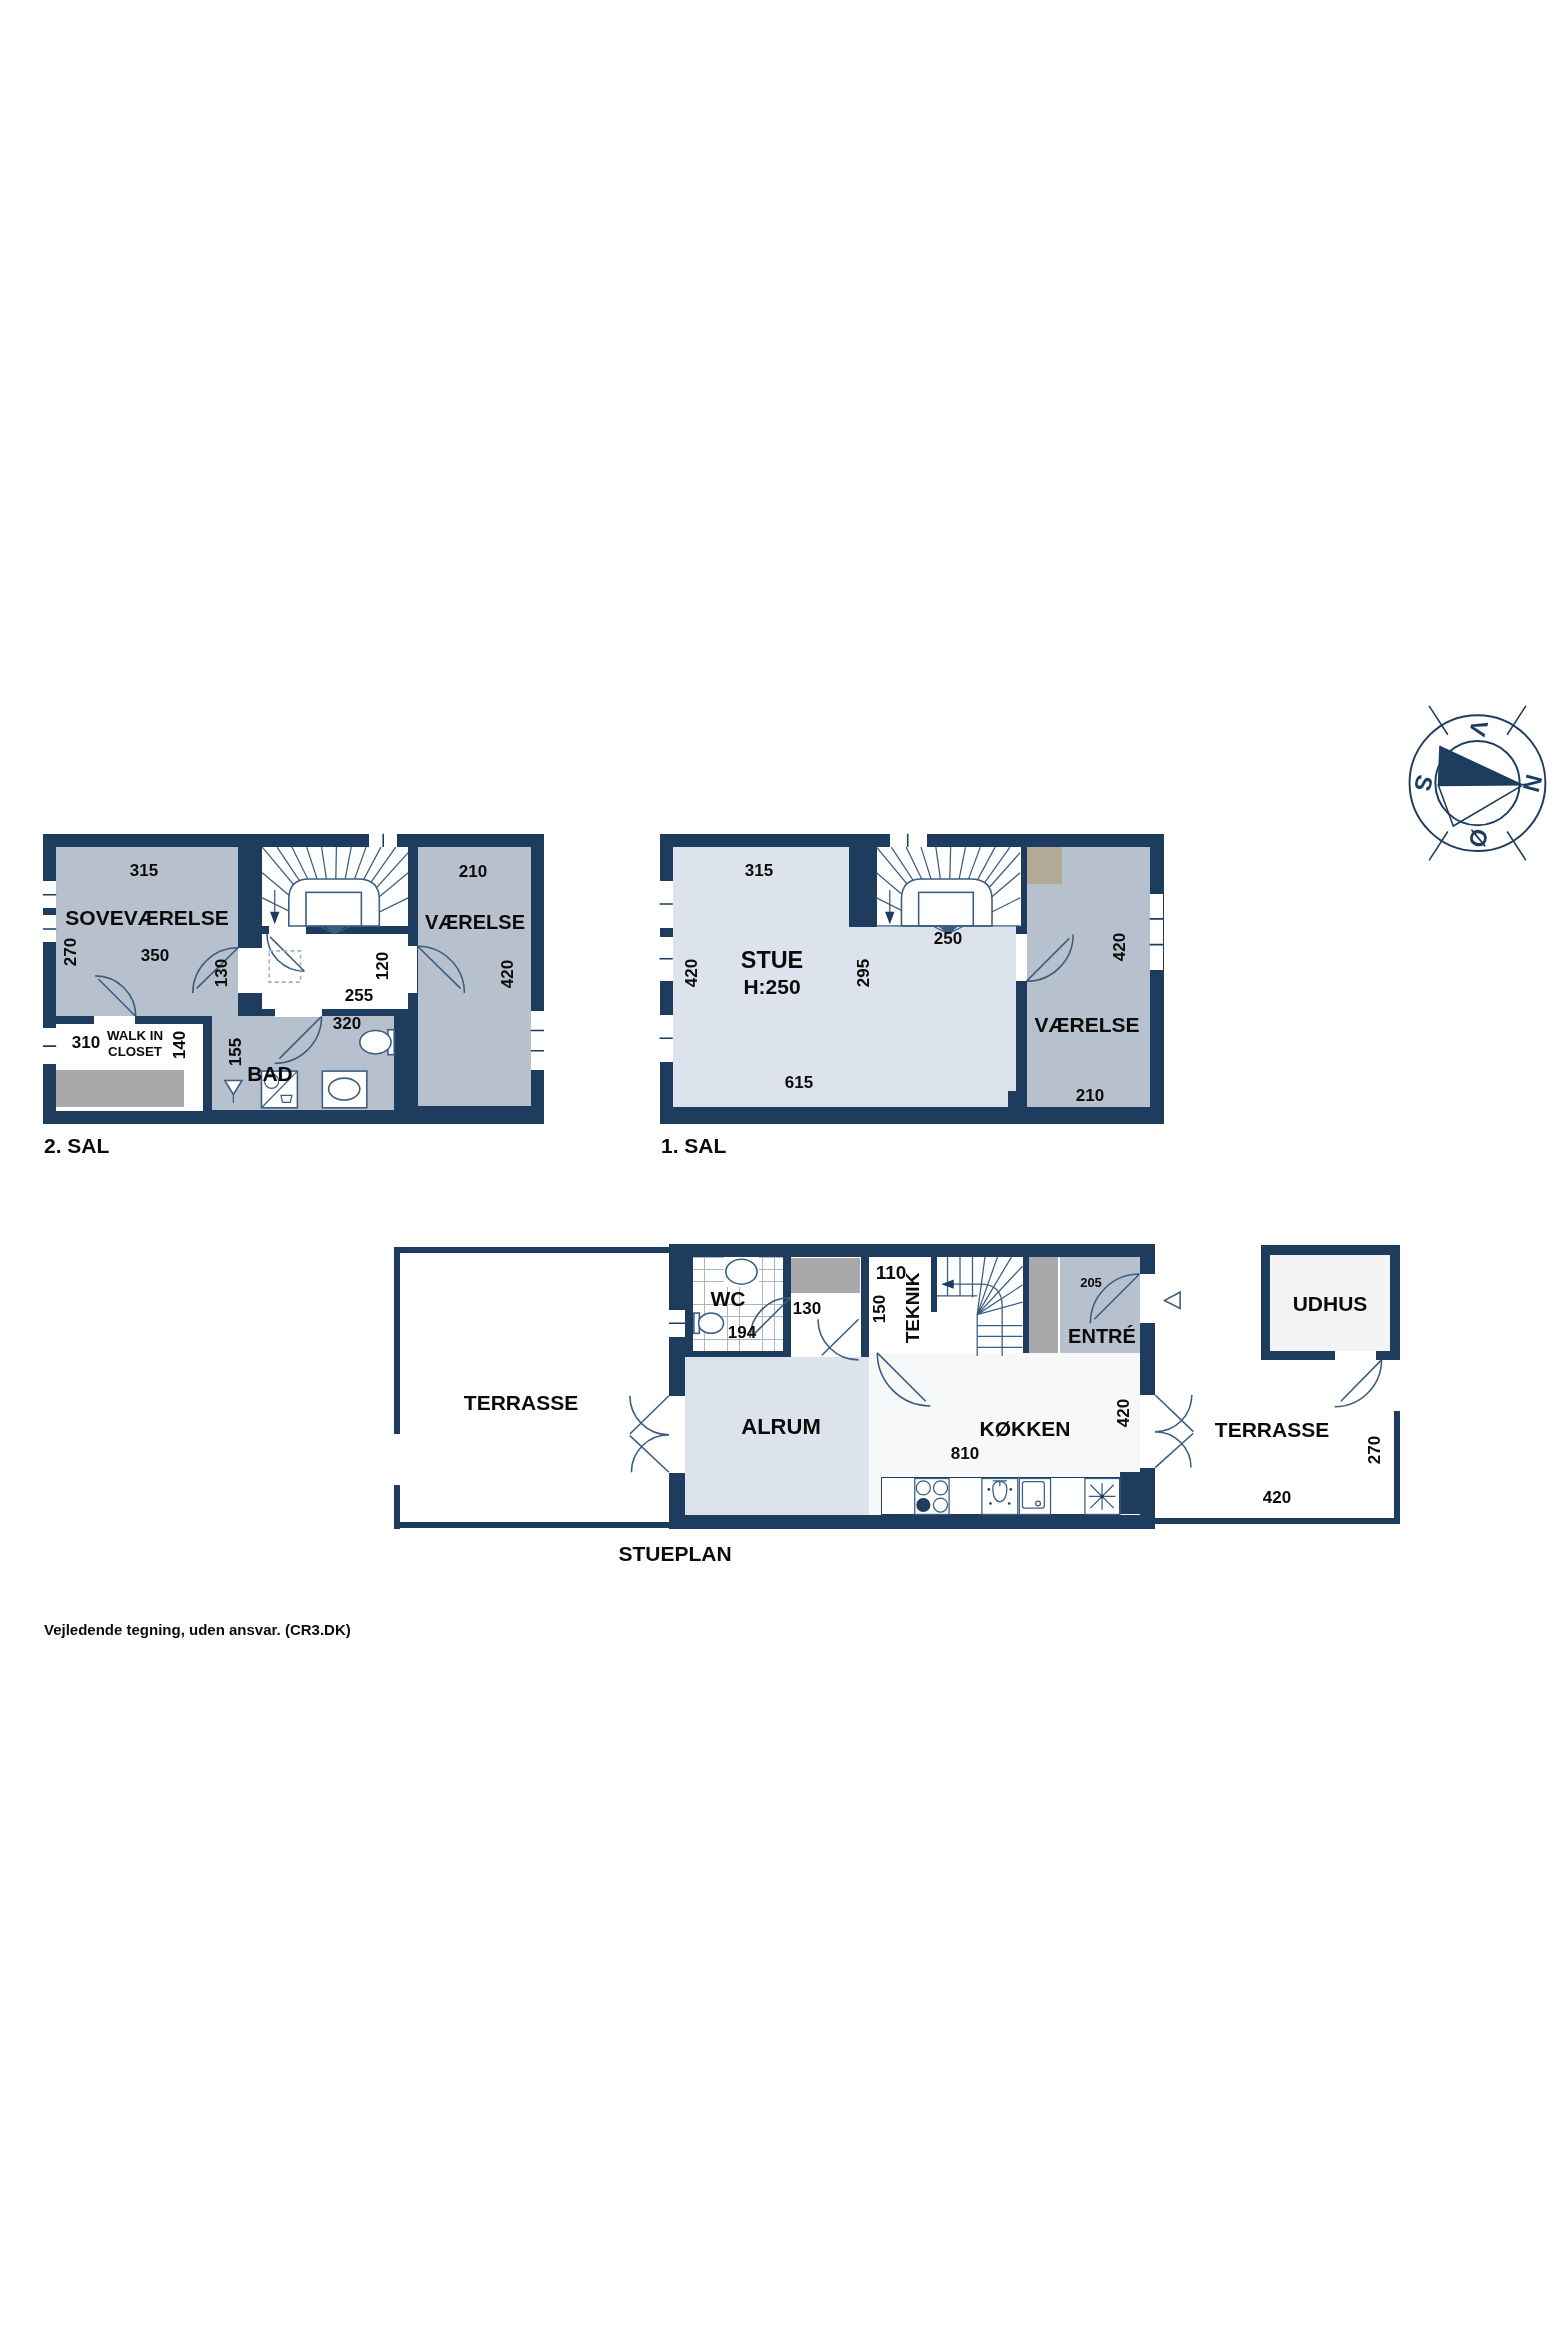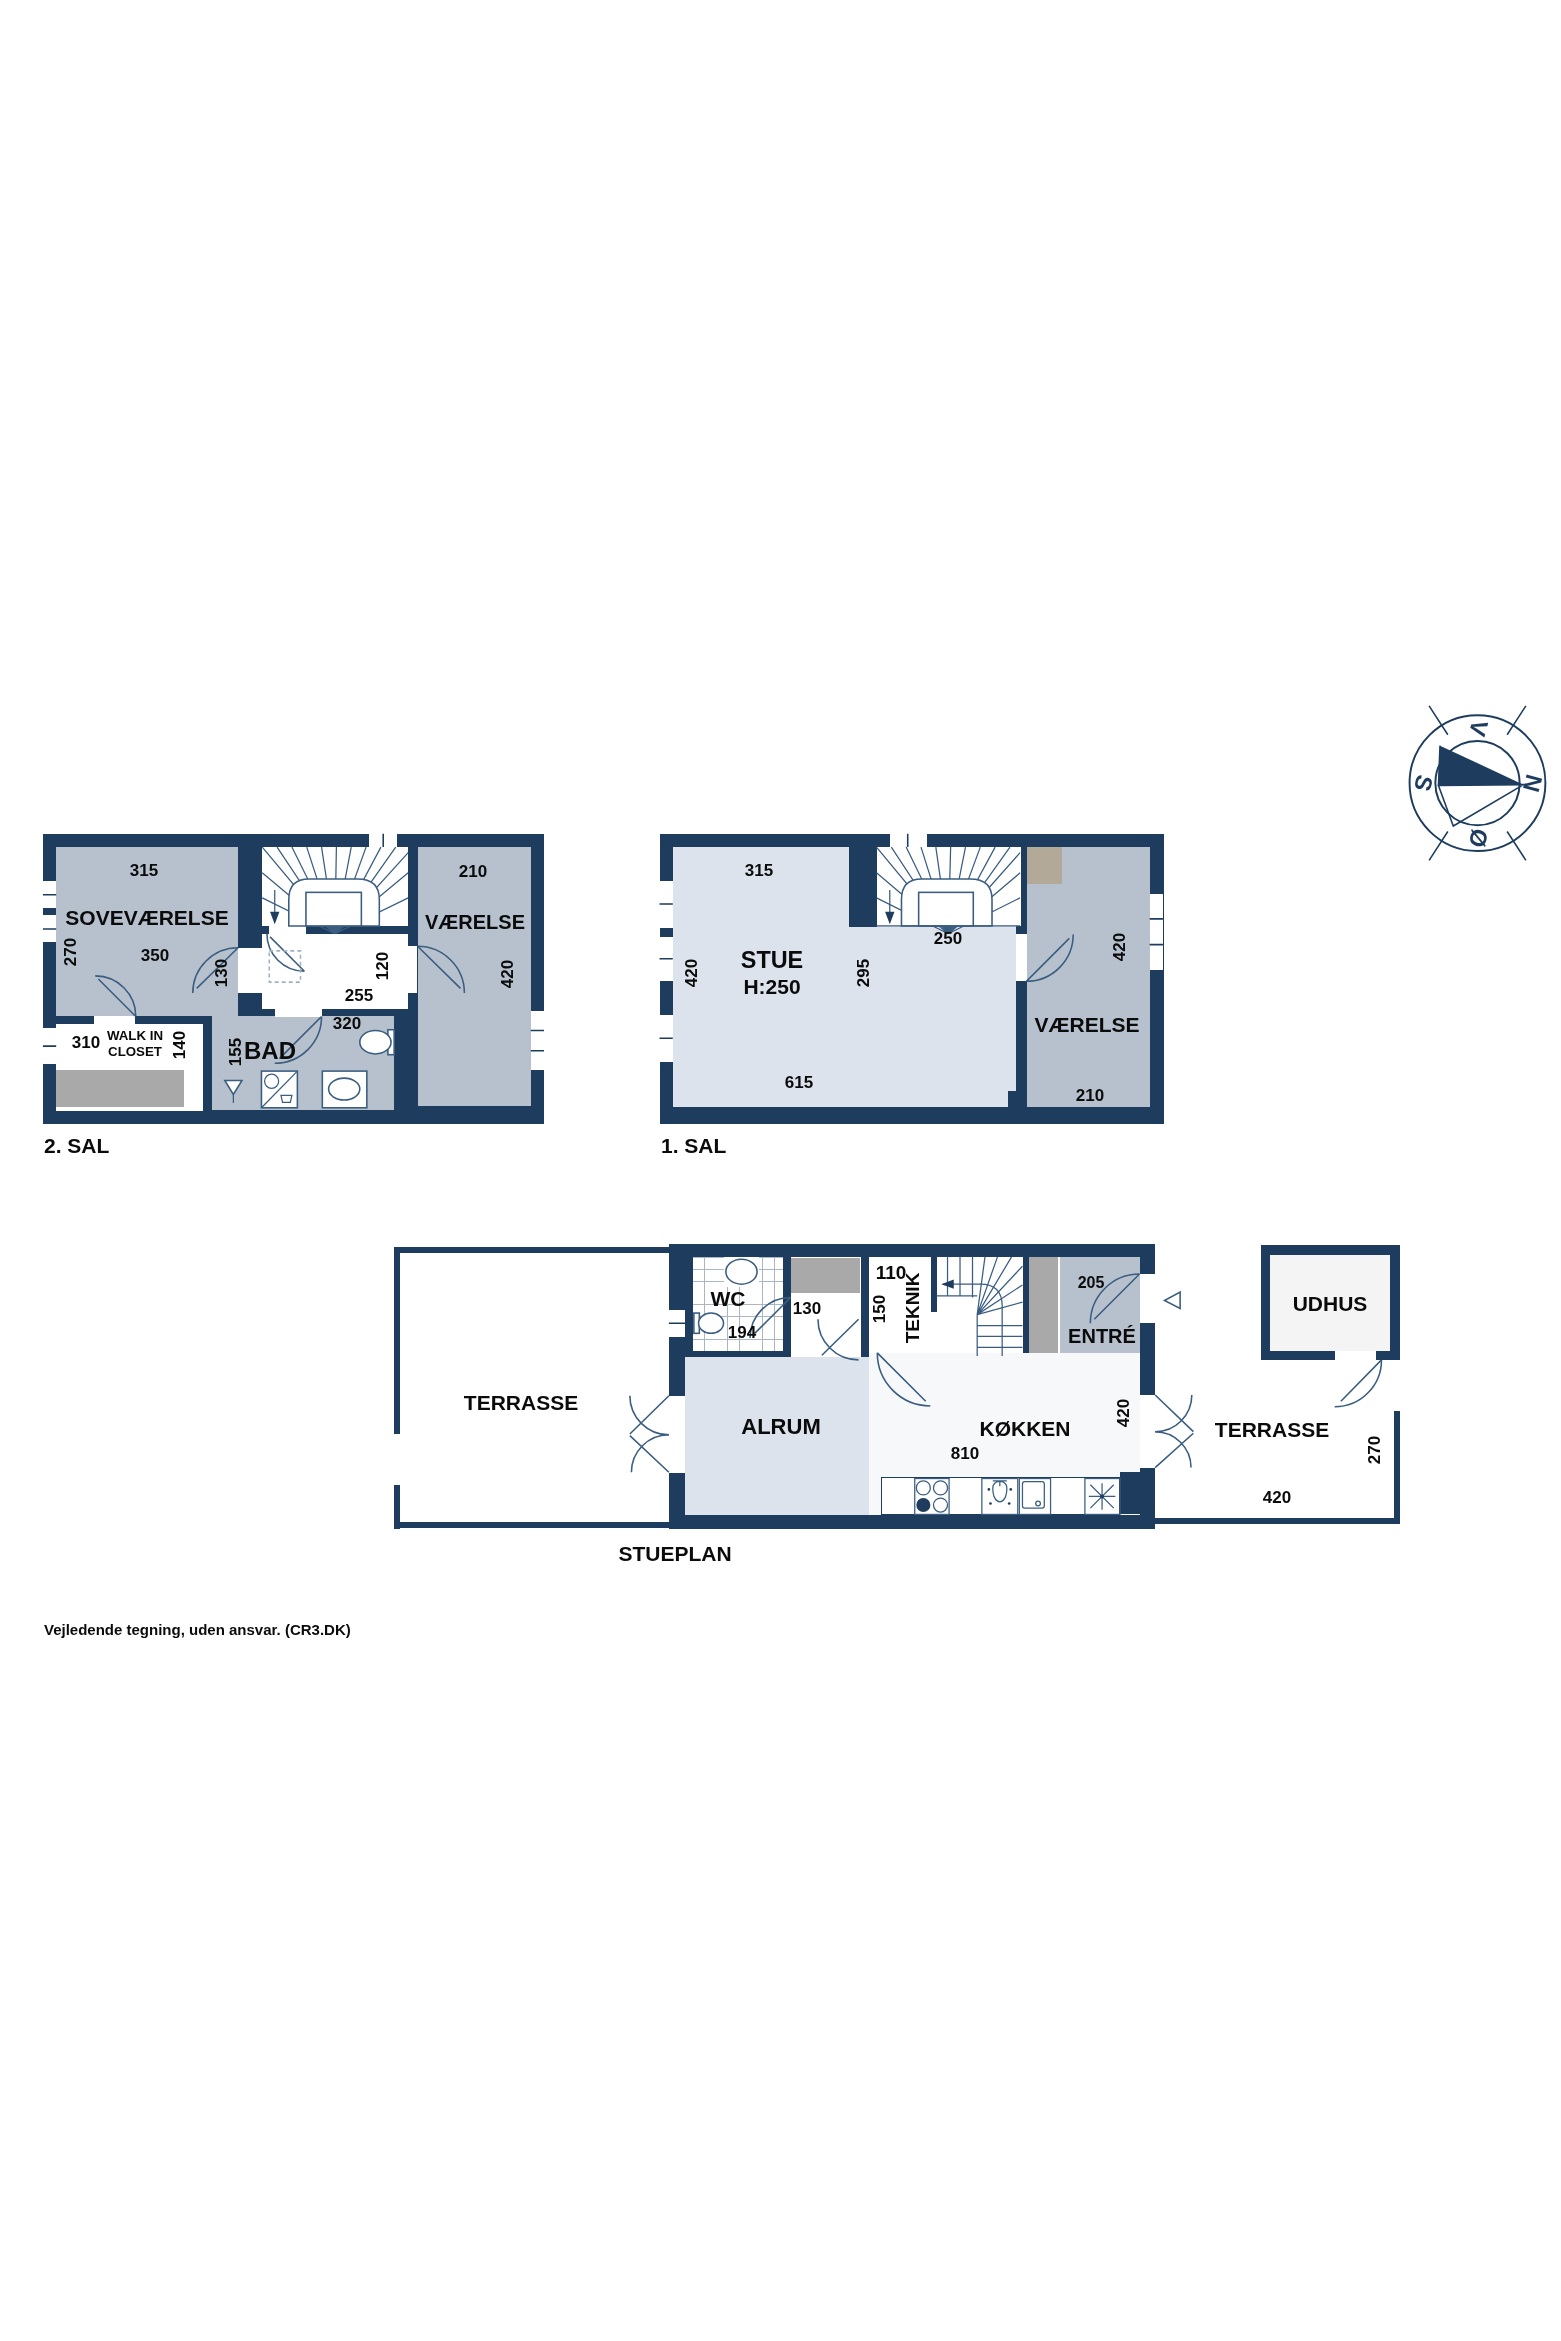--- a/index.html
+++ b/index.html
@@ -221,21 +221,21 @@
   <div class="lbl" style="left:359px;top:996px;font-size:17px;">255</div>
   <div class="lbl v" style="left:383px;top:966px;font-size:17px;">120</div>
   <div class="lbl" style="left:473px;top:872px;font-size:17px;">210</div>
   <div class="lbl" style="left:475px;top:922px;font-size:20px;">VÆRELSE</div>
   <div class="lbl v" style="left:508px;top:974px;font-size:17px;">420</div>
   <div class="lbl" style="left:86px;top:1043px;font-size:17px;">310</div>
   <div class="lbl" style="left:135px;top:1036px;font-size:13.3px;">WALK IN</div>
   <div class="lbl" style="left:135px;top:1052px;font-size:13.3px;">CLOSET</div>
   <div class="lbl v" style="left:180px;top:1045px;font-size:17px;">140</div>
   <div class="lbl v" style="left:236px;top:1052px;font-size:17px;">155</div>
-  <div class="lbl" style="left:270px;top:1051px;font-size:24px;">BAD</div>
+  <div class="lbl" style="left:270px;top:1074px;font-size:21px;">BAD</div>
   <div class="lbl" style="left:347px;top:1024px;font-size:17px;">320</div>
   <div class="lbl-left" style="left:44px;top:1134px;font-size:21px;">2. SAL</div>
 
   <div class="lbl" style="left:759px;top:871px;font-size:17px;">315</div>
   <div class="lbl" style="left:772px;top:960px;font-size:23.4px;text-align:right;">STUE</div>
   <div class="lbl" style="left:772px;top:987px;font-size:21px;">H:250</div>
   <div class="lbl v" style="left:692px;top:973px;font-size:17px;">420</div>
   <div class="lbl v" style="left:864px;top:973px;font-size:17px;">295</div>
   <div class="lbl" style="left:948px;top:939px;font-size:17px;">250</div>
   <div class="lbl" style="left:799px;top:1083px;font-size:17px;">615</div>
@@ -244,21 +244,21 @@
   <div class="lbl" style="left:1090px;top:1096px;font-size:17px;">210</div>
   <div class="lbl-left" style="left:661px;top:1134px;font-size:21px;">1. SAL</div>
 
   <div class="lbl" style="left:521px;top:1403px;font-size:21px;">TERRASSE</div>
   <div class="lbl" style="left:728px;top:1299px;font-size:21px;">WC</div>
   <div class="lbl" style="left:742px;top:1333px;font-size:17px;">194</div>
   <div class="lbl" style="left:807px;top:1309px;font-size:17px;">130</div>
   <div class="lbl" style="left:891px;top:1273px;font-size:19px;">110</div>
   <div class="lbl v" style="left:880px;top:1309px;font-size:17px;">150</div>
   <div class="lbl v" style="left:913px;top:1308px;font-size:19px;">TEKNIK</div>
-  <div class="lbl" style="left:1091px;top:1283px;font-size:16px;">205</div>
+  <div class="lbl" style="left:1091px;top:1283px;font-size:13px;">205</div>
   <div class="lbl" style="left:1102px;top:1336px;font-size:20px;">ENTRÉ</div>
   <div class="lbl" style="left:781px;top:1427px;font-size:22px;">ALRUM</div>
   <div class="lbl" style="left:1003px;top:1429px;font-size:21px;margin-left:22px;">KØKKEN</div>
   <div class="lbl" style="left:965px;top:1454px;font-size:17px;">810</div>
   <div class="lbl v" style="left:1124px;top:1413px;font-size:17px;">420</div>
   <div class="lbl" style="left:1272px;top:1430px;font-size:21px;">TERRASSE</div>
   <div class="lbl v" style="left:1375px;top:1450px;font-size:17px;">270</div>
   <div class="lbl" style="left:1277px;top:1498px;font-size:17px;">420</div>
   <div class="lbl" style="left:1330px;top:1304px;font-size:21px;">UDHUS</div>
   <div class="lbl" style="left:675px;top:1554px;font-size:21px;">STUEPLAN</div>

